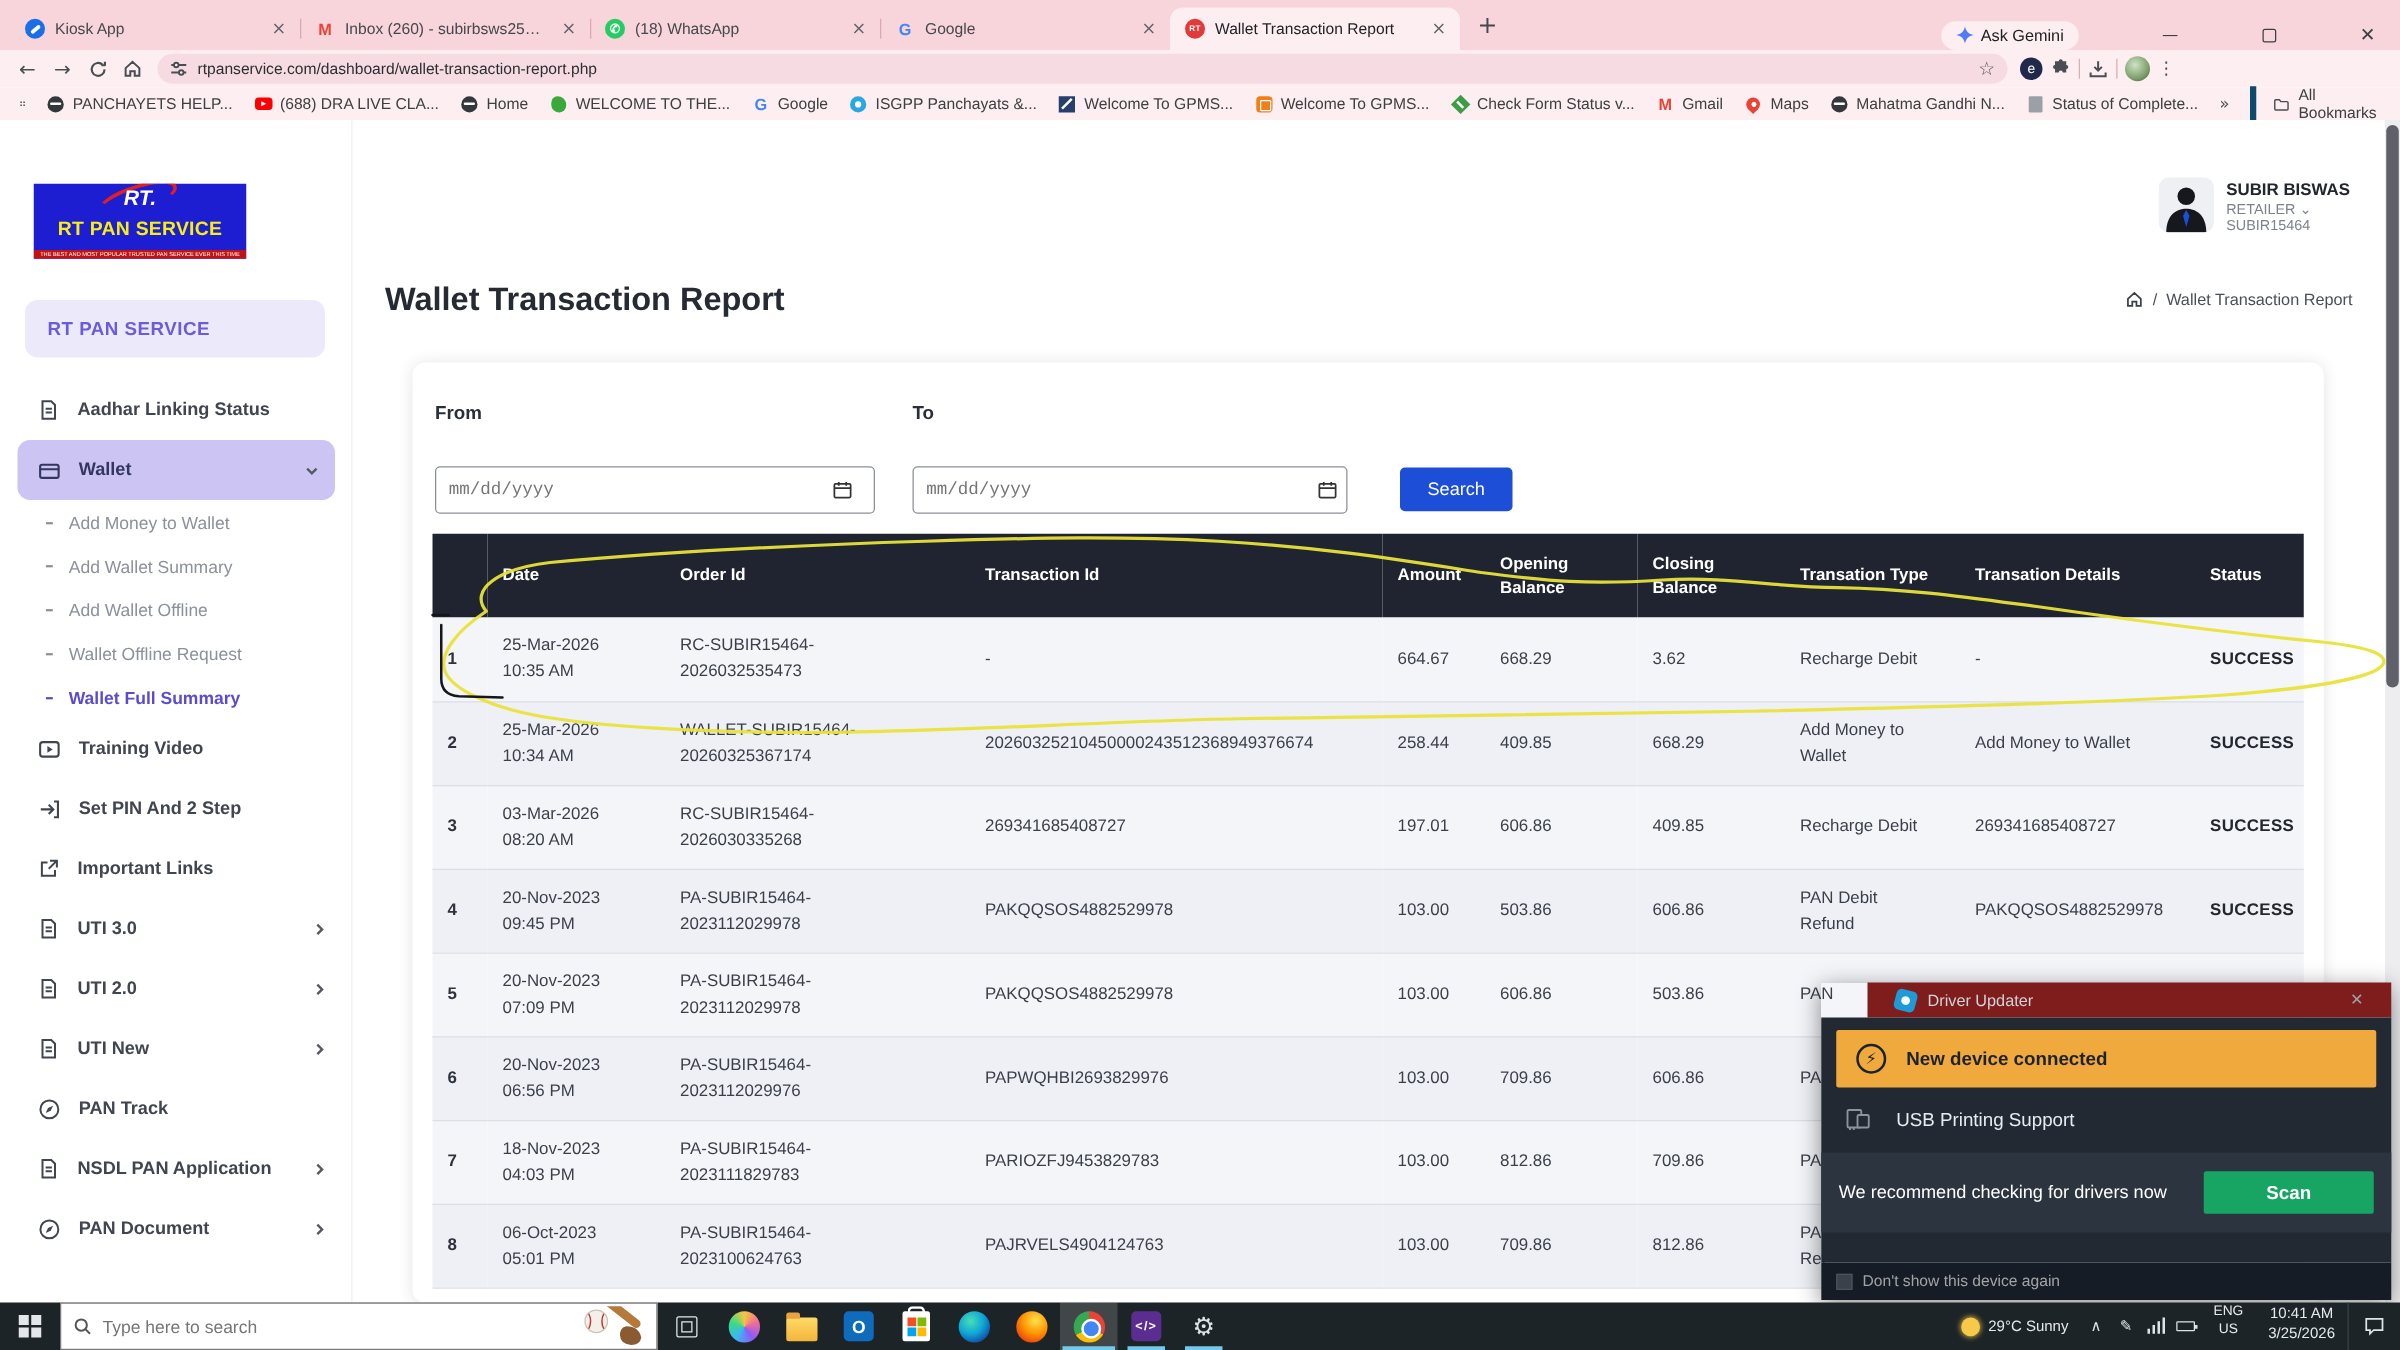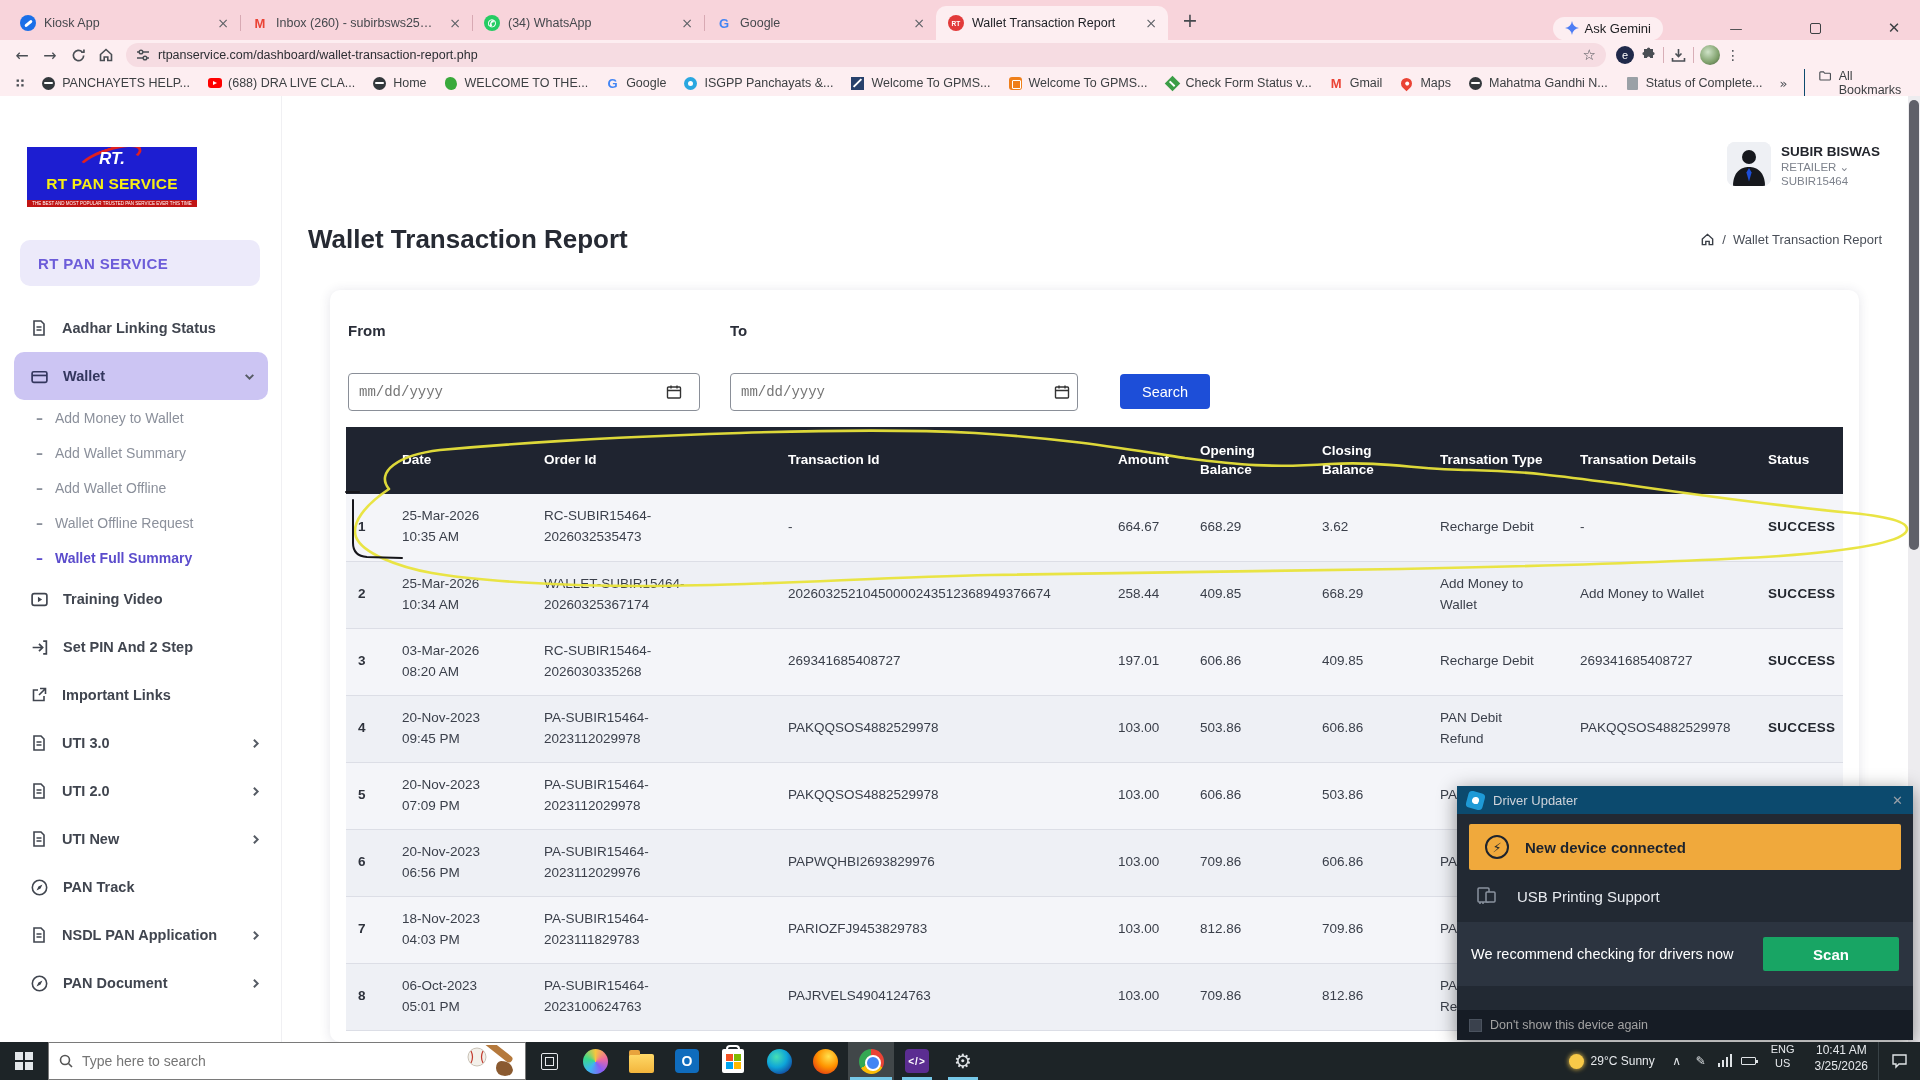--- a/index.html
+++ b/index.html
@@ -53,21 +53,21 @@
   .bi-gpms-dark::after{content:"";position:absolute;left:1px;top:5px;width:11px;height:2px;background:#fff;transform:rotate(-45deg);}
   .bi-gpms-orange{ width:13px;height:13px;background:#ef7f1a;border-radius:3px;position:relative;}
   .bi-gpms-orange::after{content:"";position:absolute;left:3px;top:3px;width:7px;height:7px;border:1.5px solid #fff;border-radius:1px;}
   .bi-check-green{ width:11px;height:11px;background:#3c9d46;transform:rotate(45deg);position:relative;}
   .bi-check-green::after{content:"";position:absolute;left:2px;top:4.5px;width:7px;height:2px;background:#fff;}
   .bi-gmail{ color:#ea4335;font-size:13px;}
   .bi-maps{ width:11px;height:11px;border-radius:50% 50% 50% 0;background:#ea4335;transform:rotate(-45deg);position:relative;}
   .bi-maps::after{content:"";position:absolute;left:3.5px;top:3.5px;width:4px;height:4px;border-radius:50%;background:#fff;}
   .bi-status-gray{ width:11px;height:13px;background:#9aa0a6;border-radius:1px;}
   .bm-overflow { margin-left:auto; color:#4a4e54; font-size:13px; }
-  .allbm { display:flex; align-items:flex-start; gap:7px; padding-left:14px; border-left:1px solid #0c4a6e; }
+  .allbm { display:flex; align-items:center; gap:7px; padding-left:14px; border-left:5px solid #0c4a6e; }
 
   
   .page { position:absolute; left:0; top:96px; width:1920px; height:946px; background:#fff; overflow:hidden; }
   .pg-scrollbar { position:absolute; right:0; top:0; width:12px; height:946px; background:#edecef; }
   .pg-thumb { position:absolute; left:1px; top:4px; width:10px; height:450px; background:#5f6069; border-radius:5px; }
 
   .sidebar { position:absolute; left:0; top:0; width:282px; height:946px; background:#fff; border-right:1px solid #f0f0f3; }
   .logo { position:absolute; left:27px; top:51px; width:170px; height:60px; background:#1d1ed1; display:flex; flex-direction:column; align-items:center; justify-content:flex-end; overflow:hidden; }
   .logo-rt { position:absolute; top:2px; left:0; right:0; text-align:center; color:#fff; font-weight:800; font-style:italic; font-size:17px; }
   .logo-swoosh { position:absolute; top:1px; left:50px; width:66px; height:22px; border:3px solid #e02020; border-radius:50%; border-bottom-color:transparent; border-left-color:transparent; transform:rotate(-18deg); }
@@ -107,21 +107,21 @@
   table.tx td { font-size:13.5px; color:#3a3f4a; padding:11px 6px 11px 12px; height:67px; vertical-align:middle; white-space:pre-line; line-height:1.55; border-bottom:1px solid #dcdee6; }
   table.tx tr.odd td { background:#f4f5f9; }
   table.tx tr.even td { background:#eef0f5; }
   table.tx td.num { color:#2e323c; font-weight:700; }
   table.tx td.status { font-weight:700; color:#23272f; letter-spacing:.3px; }
 
   .annotation { position:absolute; left:0; top:0; width:1920px; height:1080px; pointer-events:none; z-index:45; }
 
   
   .popup { position:absolute; left:1457px; top:786px; width:456px; height:254px; z-index:50; display:flex; flex-direction:column; box-shadow:0 4px 18px rgba(0,0,0,.45); font-family:"Liberation Sans",sans-serif; }
-  .pp-title { height:28px; background:#0c4a6e; display:flex; align-items:center; gap:9px; padding:0 10px; color:#cfd3da; font-size:13px; }
+  .pp-title { height:28px; background:#7f1d1d; display:flex; align-items:center; gap:9px; padding:0 22px; color:#cfd3da; font-size:13px;margin-left:37px; }
   .pp-close { margin-left:auto; color:#9aa0a8; font-size:13px; }
   .pp-hex { width:17px; height:17px; background:#1e9ad6; border-radius:4px; transform:rotate(15deg); position:relative; }
   .pp-hex::after { content:""; position:absolute; left:5px; top:5px; width:7px; height:7px; border-radius:50%; background:#fff; }
   .pp-body { flex:1; background:#222933; padding:10px 12px 0 12px; }
   .pp-banner { height:46px; background:#f0a93c; border-radius:2px; display:flex; align-items:center; gap:16px; padding:0 16px; color:#1d232d; font-size:15px; font-weight:600; }
   .pp-bolt { width:24px; height:24px; border-radius:50%; border:2px solid #1d232d; display:flex; align-items:center; justify-content:center; font-size:13px; }
   .pp-usb { height:52px; display:flex; align-items:center; gap:18px; padding:0 6px; color:#e8ebf0; font-size:15px; }
   .pp-footer { height:64px; background:#2c3440; display:flex; align-items:center; padding:0 14px; color:#fff; font-size:14.5px; margin:0 -12px; }
   .scan-btn { margin-left:auto; width:136px; height:34px; background:#18a564; border:none; border-radius:2px; color:#fff; font-weight:700; font-size:15px; font-family:"Liberation Sans",sans-serif; }
   .pp-bottom { height:30px; background:#161c25; display:flex; align-items:center; gap:8px; padding:0 12px; color:#a3a3a3; font-size:12.5px; }
@@ -179,21 +179,21 @@
           <span class="tab-label">Kiosk App</span>
           <span class="tab-close glyph">×</span>
         </div>
         <div class="tab">
           <span class="favicon fv-gmail">M</span>
           <span class="tab-label">Inbox (260) - subirbsws25@gma</span>
           <span class="tab-close glyph">×</span>
         </div>
         <div class="tab">
           <span class="favicon fv-whatsapp">✆</span>
-          <span class="tab-label">(34) WhatsApp</span>
+          <span class="tab-label">(18) WhatsApp</span>
           <span class="tab-close glyph">×</span>
         </div>
         <div class="tab">
           <span class="favicon fv-google">G</span>
           <span class="tab-label">Google</span>
           <span class="tab-close glyph">×</span>
         </div>
         <div class="tab active">
           <span class="favicon fv-rt">RT</span>
           <span class="tab-label">Wallet Transaction Report</span>

